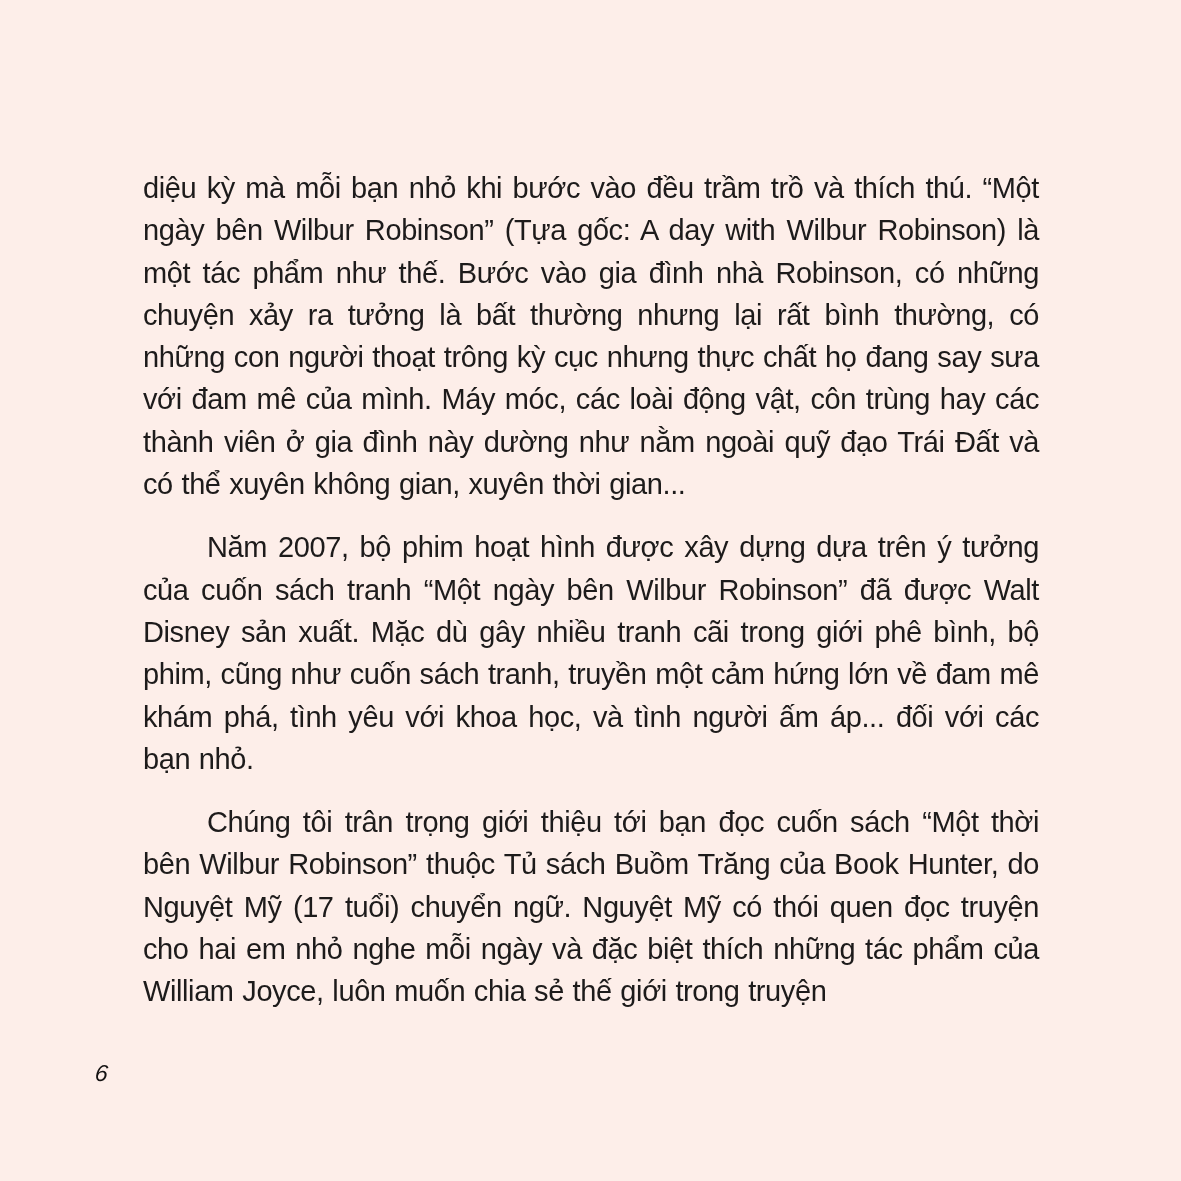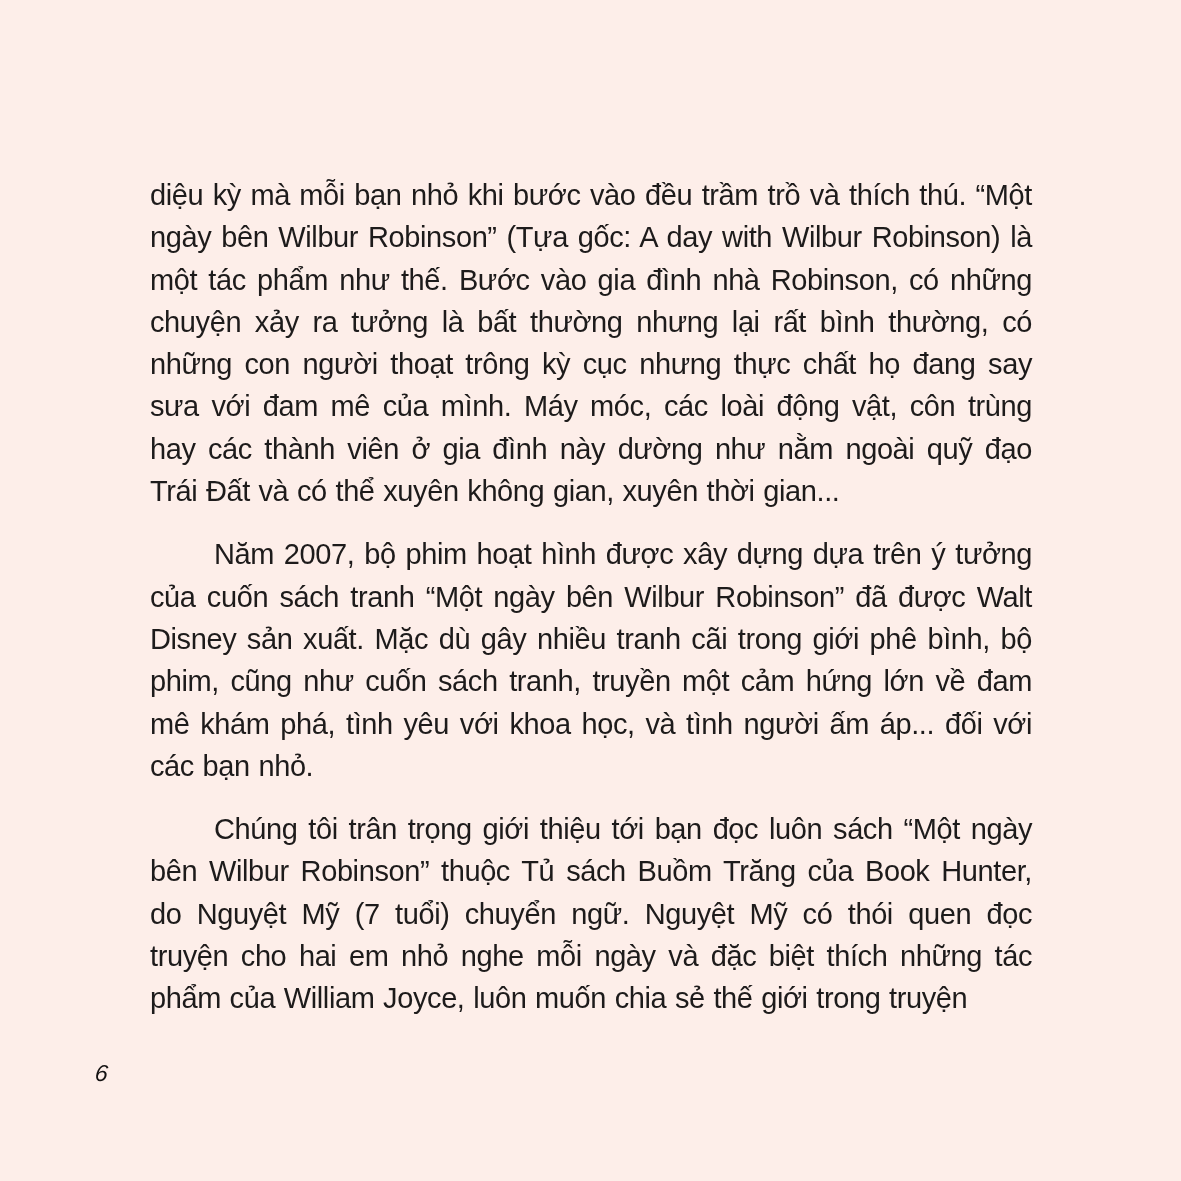--- a/index.html
+++ b/index.html
@@ -20,21 +20,21 @@
     top: 166px;
     width: 898px;
     color: #1d1b1b;
     font-size: 29px;
     line-height: 42.3px;
     text-align: justify;
     letter-spacing: -0.4px;
     word-spacing: 1px;
   }
   .text-block p {
-    margin: 8px;
+    margin: 1px;
   }
   .text-block p.indent {
     text-indent: 64px;
     margin-top: 21px;
   }
   .bold-series {
     font-weight: normal;
   }
   .page-number {
     position: absolute;
@@ -45,16 +45,16 @@
     font-style: italic;
     transform: skewX(-6deg);
   }
 </style>
 </head>
 <body>
 
 <div class="text-block">
   <p>diệu kỳ mà mỗi bạn nhỏ khi bước vào đều trầm trồ và thích thú. “Một ngày bên Wilbur Robinson” (Tựa gốc: A day with Wilbur Robinson) là một tác phẩm như thế. Bước vào gia đình nhà Robinson, có những chuyện xảy ra tưởng là bất thường nhưng lại rất bình thường, có những con người thoạt trông kỳ cục nhưng thực chất họ đang say sưa với đam mê của mình. Máy móc, các loài động vật, côn trùng hay các thành viên ở gia đình này dường như nằm ngoài quỹ đạo Trái Đất và có thể xuyên không gian, xuyên thời gian...</p>
   <p class="indent">Năm 2007, bộ phim hoạt hình được xây dựng dựa trên ý tưởng của cuốn sách tranh “Một ngày bên Wilbur Robinson” đã được Walt Disney sản xuất. Mặc dù gây nhiều tranh cãi trong giới phê bình, bộ phim, cũng như cuốn sách tranh, truyền một cảm hứng lớn về đam mê khám phá, tình yêu với khoa học, và tình người ấm áp... đối với các bạn nhỏ.</p>
-  <p class="indent"><span>Chúng tôi trân trọng giới thiệu tới bạn đọc luôn sách “Một ngày bên Wilbur Robinson” thuộc </span><span class="bold-series">Tủ sách Buồm Trăng</span><span> của Book Hunter, do Nguyệt Mỹ (7 tuổi) chuyển ngữ. Nguyệt Mỹ có thói quen đọc truyện cho hai em nhỏ nghe mỗi ngày và đặc biệt thích những tác phẩm của William Joyce, luôn muốn chia sẻ thế giới trong truyện</span></p>
+  <p class="indent"><span>Chúng tôi trân trọng giới thiệu tới bạn đọc cuốn sách “Một thời bên Wilbur Robinson” thuộc </span><span class="bold-series">Tủ sách Buồm Trăng</span><span> của Book Hunter, do Nguyệt Mỹ (17 tuổi) chuyển ngữ. Nguyệt Mỹ có thói quen đọc truyện cho hai em nhỏ nghe mỗi ngày và đặc biệt thích những tác phẩm của William Joyce, luôn muốn chia sẻ thế giới trong truyện</span></p>
 </div>
 
 <div class="page-number">6</div>
 
 </body></html>

